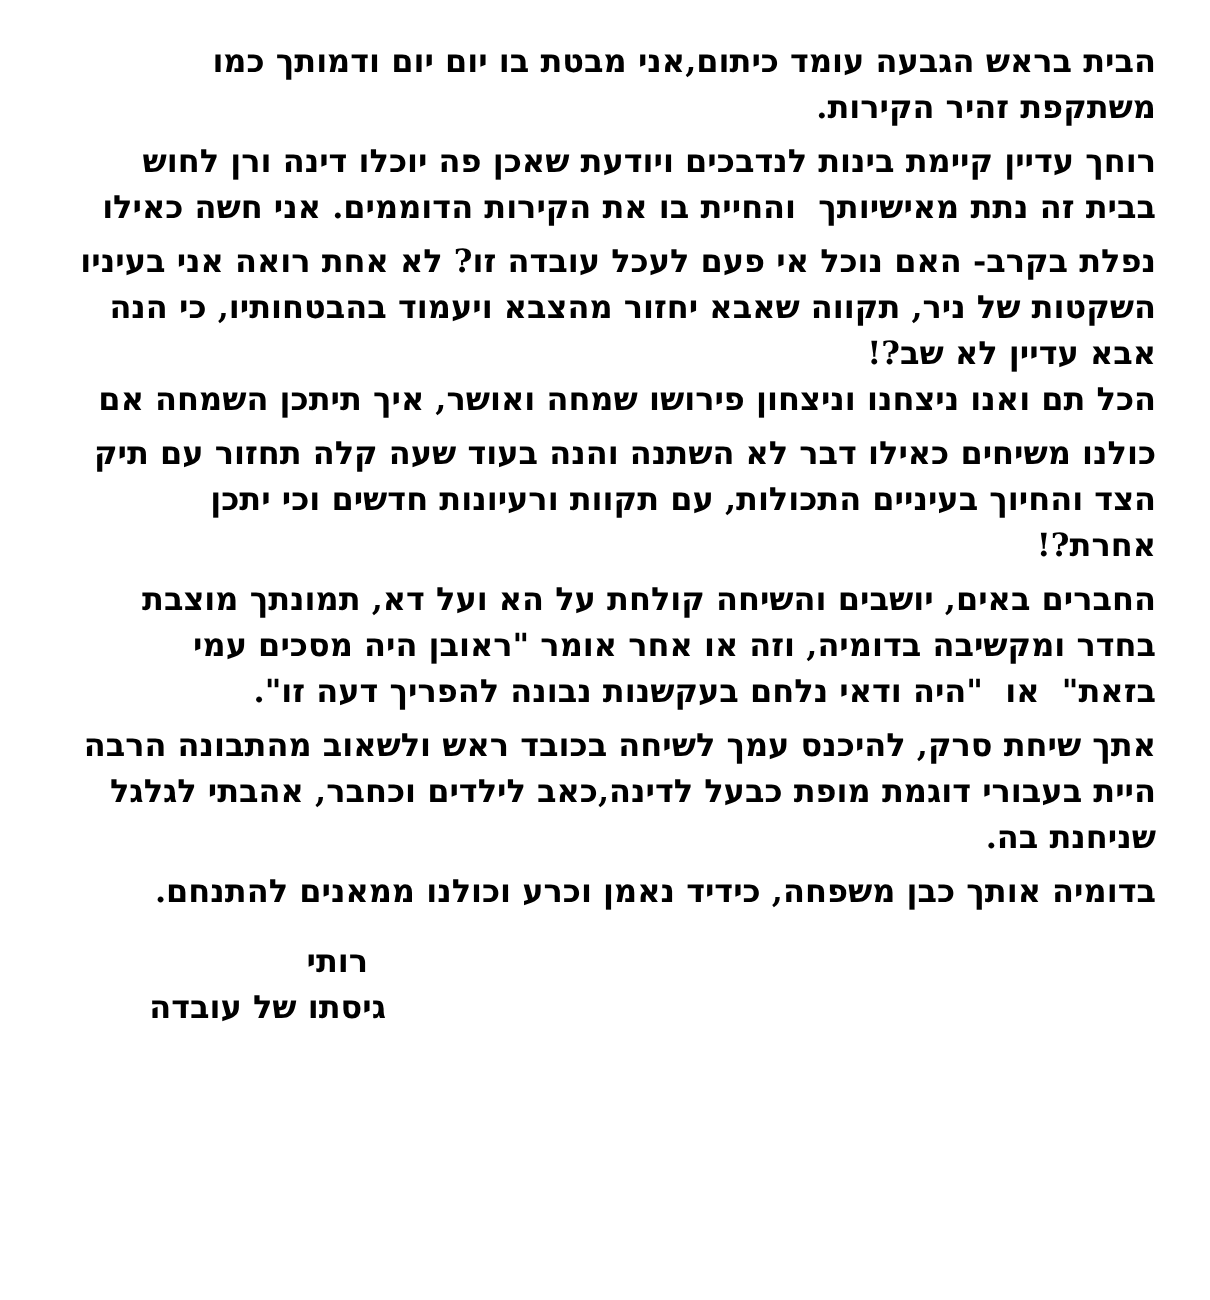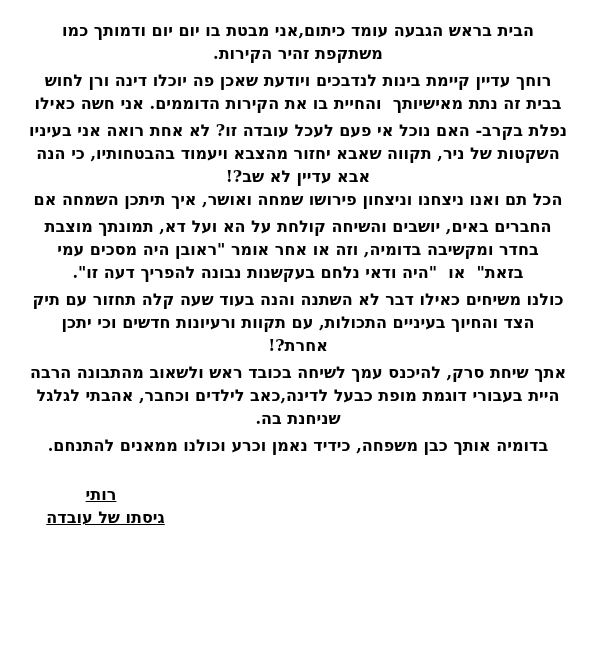--- a/index.html
+++ b/index.html
@@ -9,39 +9,38 @@
     height: 650px;
     background: #ffffff;
     overflow: hidden;
   }
   .page {
     box-sizing: border-box;
     width: 605px;
     height: 650px;
     padding: 19px 27px 10px 18px;
     direction: rtl;
-    text-align: center;
+    text-align: right;
     font-family: "DejaVu Serif", "DejaVu Sans", serif;
     font-weight: bold;
     font-size: 16px;
     color: #000000;
   }
   .para {
     margin: 0 0 4px 0;
     padding: 0;
   }
   .line {
     line-height: 23px;
     height: 23px;
     white-space: pre;      
     overflow: visible;
   }
   .signature {
-    margin-top: 26px;
-    text-decoration: underline;
+    margin-top: 12px;
   }
   .sig-name {
     line-height: 23px;
     height: 23px;
     white-space: pre;
     margin-left: 0;
     margin-right: 394px;
   }
   .sig-relation {
     line-height: 23px;
@@ -66,29 +65,29 @@
   </div>
 
   <div class="para">
     <div class="line">נפלת בקרב- האם נוכל אי פעם לעכל עובדה זו? לא אחת רואה אני בעיניו</div>
     <div class="line">השקטות של ניר, תקווה שאבא יחזור מהצבא ויעמוד בהבטחותיו, כי הנה</div>
     <div class="line">אבא עדיין לא שב?!</div>
     <div class="line">הכל תם ואנו ניצחנו וניצחון פירושו שמחה ואושר, איך תיתכן השמחה אם</div>
   </div>
 
   <div class="para">
+    <div class="line">כולנו משיחים כאילו דבר לא השתנה והנה בעוד שעה קלה תחזור עם תיק</div>
+    <div class="line">הצד והחיוך בעיניים התכולות, עם תקוות ורעיונות חדשים וכי יתכן</div>
+    <div class="line">אחרת?!</div>
+  </div>
+
+  <div class="para">
     <div class="line">החברים באים, יושבים והשיחה קולחת על הא ועל דא, תמונתך מוצבת</div>
     <div class="line">בחדר ומקשיבה בדומיה, וזה או אחר אומר "ראובן היה מסכים עמי</div>
     <div class="line">בזאת"  או  "היה ודאי נלחם בעקשנות נבונה להפריך דעה זו".</div>
-  </div>
-
-  <div class="para">
-    <div class="line">כולנו משיחים כאילו דבר לא השתנה והנה בעוד שעה קלה תחזור עם תיק</div>
-    <div class="line">הצד והחיוך בעיניים התכולות, עם תקוות ורעיונות חדשים וכי יתכן</div>
-    <div class="line">אחרת?!</div>
   </div>
 
 
   <div class="para">
     <div class="line">אתך שיחת סרק, להיכנס עמך לשיחה בכובד ראש ולשאוב מהתבונה הרבה</div>
     <div class="line">היית בעבורי דוגמת מופת כבעל לדינה,כאב לילדים וכחבר, אהבתי לגלגל</div>
     <div class="line">שניחנת בה.</div>
   </div>
 
   <div class="para">

